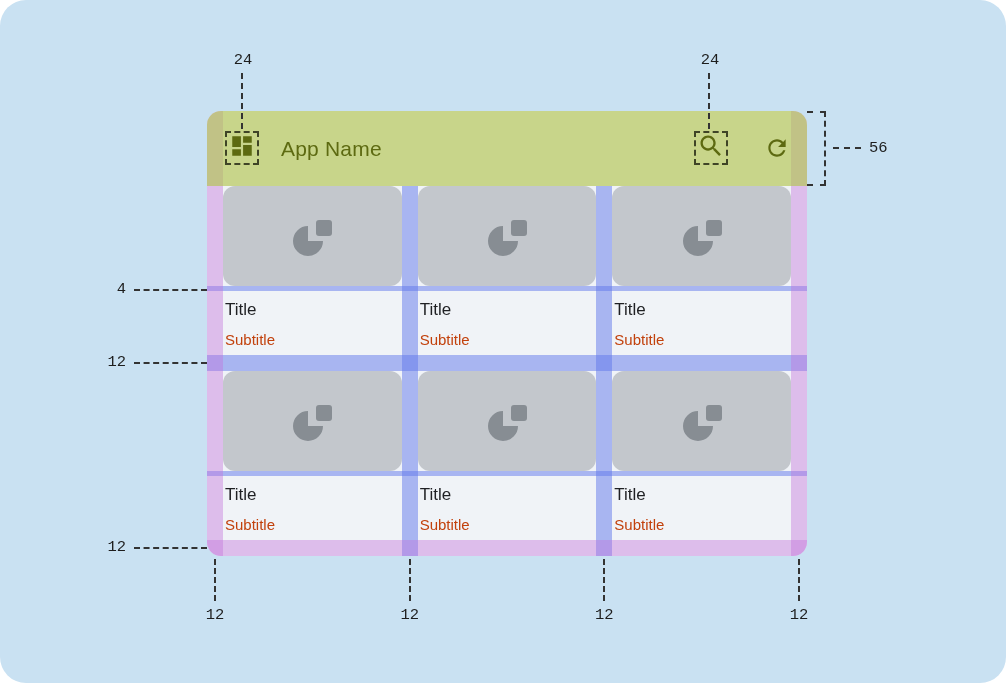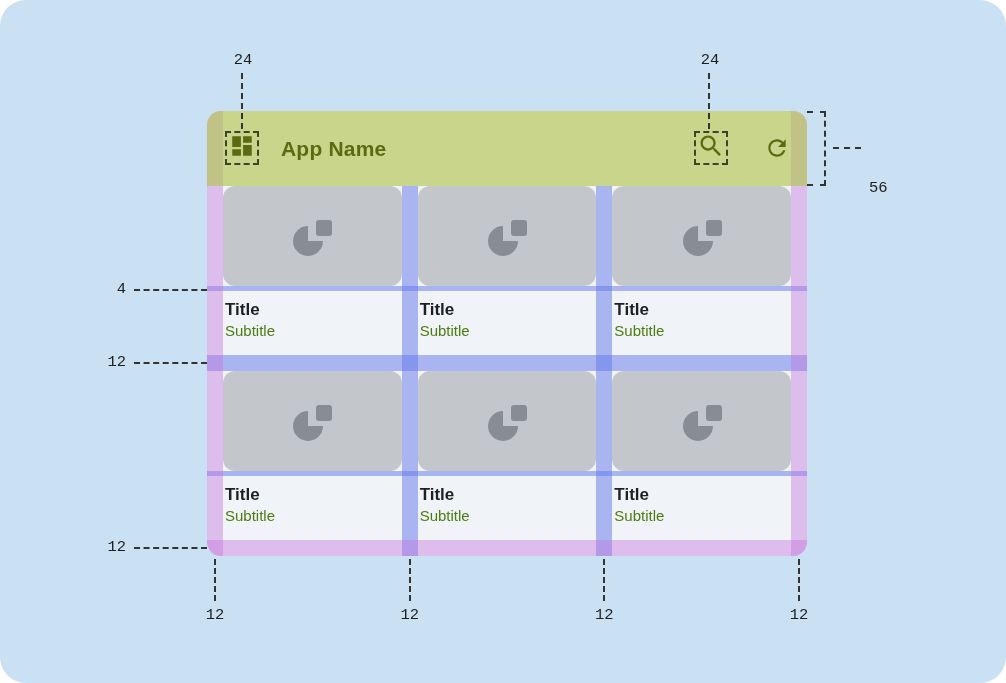--- a/index.html
+++ b/index.html
@@ -8,56 +8,56 @@
 
   
   .mockup{position:absolute;left:207px;top:111px;width:600px;height:445px;background:#f0f3f7;border-radius:14px;overflow:hidden;}
 
   .card{position:absolute;width:178.67px;height:169px;}
   .c0{left:16px}.c1{left:210.67px}.c2{left:405.33px}
   .r0{top:75px}.r1{top:260px}
   .card-image{height:100px;border-radius:12px;background:#c3c7cc;display:flex;align-items:center;justify-content:center;}
   .card-gap{height:5px;}
   .card-text{padding:8px 2px 0 2px;}
-  .card-title{font-size:17px;line-height:22px;font-weight:700;color:#1f2023;}
-  .card-subtitle{font-size:15px;line-height:20px;font-weight:400;color:#4d7c0f;}
+  .card-title{font-size:17px;line-height:22px;font-weight:400;color:#1f2023;}
+  .card-subtitle{font-size:15px;line-height:20px;font-weight:400;color:#c2410c;margin-top:9px;}
   .media-icon{display:block;width:48px;height:44px;}
 
   
   .strip{position:absolute;left:0;right:0;background:rgba(95,120,235,0.5);}
   #gap1{top:175px;height:5px;}
   #rowgut{top:244px;height:16px;}
   #gap2{top:360px;height:5px;}
   .gutter-v{position:absolute;top:75px;bottom:0;width:16px;background:rgba(95,120,235,0.5);}
   #gv1{left:194.67px}#gv2{left:389.33px}
   .margin-strip{position:absolute;background:rgba(195,115,220,0.42);}
   #marL{left:0;top:0;bottom:0;width:16px;}
   #marR{right:0;top:0;bottom:0;width:16px;}
   #marB{left:0;right:0;bottom:0;height:16px;}
   .appbar-tint{position:absolute;left:0;right:0;top:0;height:75px;background:rgba(178,196,80,0.65);}
 
   
   .appbar{position:absolute;left:0;top:0;right:0;height:75px;}
   .icon-box{position:absolute;width:34px;height:34px;box-sizing:border-box;border:2px dashed #3f4426;display:flex;align-items:center;justify-content:center;}
   #appIconBox{left:18px;top:20px;}
   #searchBox{left:487px;top:20px;}
-  .appbar-title{position:absolute;left:74px;top:0;height:75px;display:flex;align-items:center;font-size:21px;font-weight:700;letter-spacing:.2px;color:#5d6a11;}
+  .appbar-title{position:absolute;left:74px;top:0;height:75px;display:flex;align-items:center;font-size:21px;font-weight:400;letter-spacing:.2px;color:#5d6a11;}
   #refreshIcon{position:absolute;left:557px;top:24px;width:26px;height:26px;}
 
   
   .ann-label{position:absolute;font-size:15.5px;line-height:19px;color:#1d1d1d;font-family:Liberation Mono, monospace;}
   .dash-v{position:absolute;width:0;border-left:2px dashed #333;}
   .dash-h{position:absolute;height:0;border-top:2px dashed #333;}
   #lbl24L{left:227px;top:51px;width:32px;text-align:center;}
   #ln24L{left:241px;top:73px;height:56px;}
   #lbl24R{left:694px;top:51px;width:32px;text-align:center;}
   #ln24R{left:708px;top:73px;height:56px;}
   #bracket56{position:absolute;left:807px;top:111px;width:19px;height:75px;box-sizing:border-box;border-top:2px dashed #333;border-right:2px dashed #333;border-bottom:2px dashed #333;}
   #ln56{left:833px;top:147px;width:28px;}
-  #lbl56{left:869px;top:139px;margin-top:40px;}
+  #lbl56{left:869px;top:139px;}
   #lbl4{left:94px;top:280px;width:32px;text-align:right;}
   #ln4{left:134px;top:289px;width:73px;}
   #lbl12a{left:92px;top:353px;width:34px;text-align:right;}
   #ln12a{left:134px;top:362px;width:73px;}
   #lbl12b{left:92px;top:538px;width:34px;text-align:right;}
   #ln12b{left:134px;top:547px;width:73px;}
   #lnB0{left:214px;top:559px;height:42px;}
   #lnB1{left:408.7px;top:559px;height:42px;}
   #lnB2{left:603.3px;top:559px;height:42px;}
   #lnB3{left:798px;top:559px;height:42px;}

